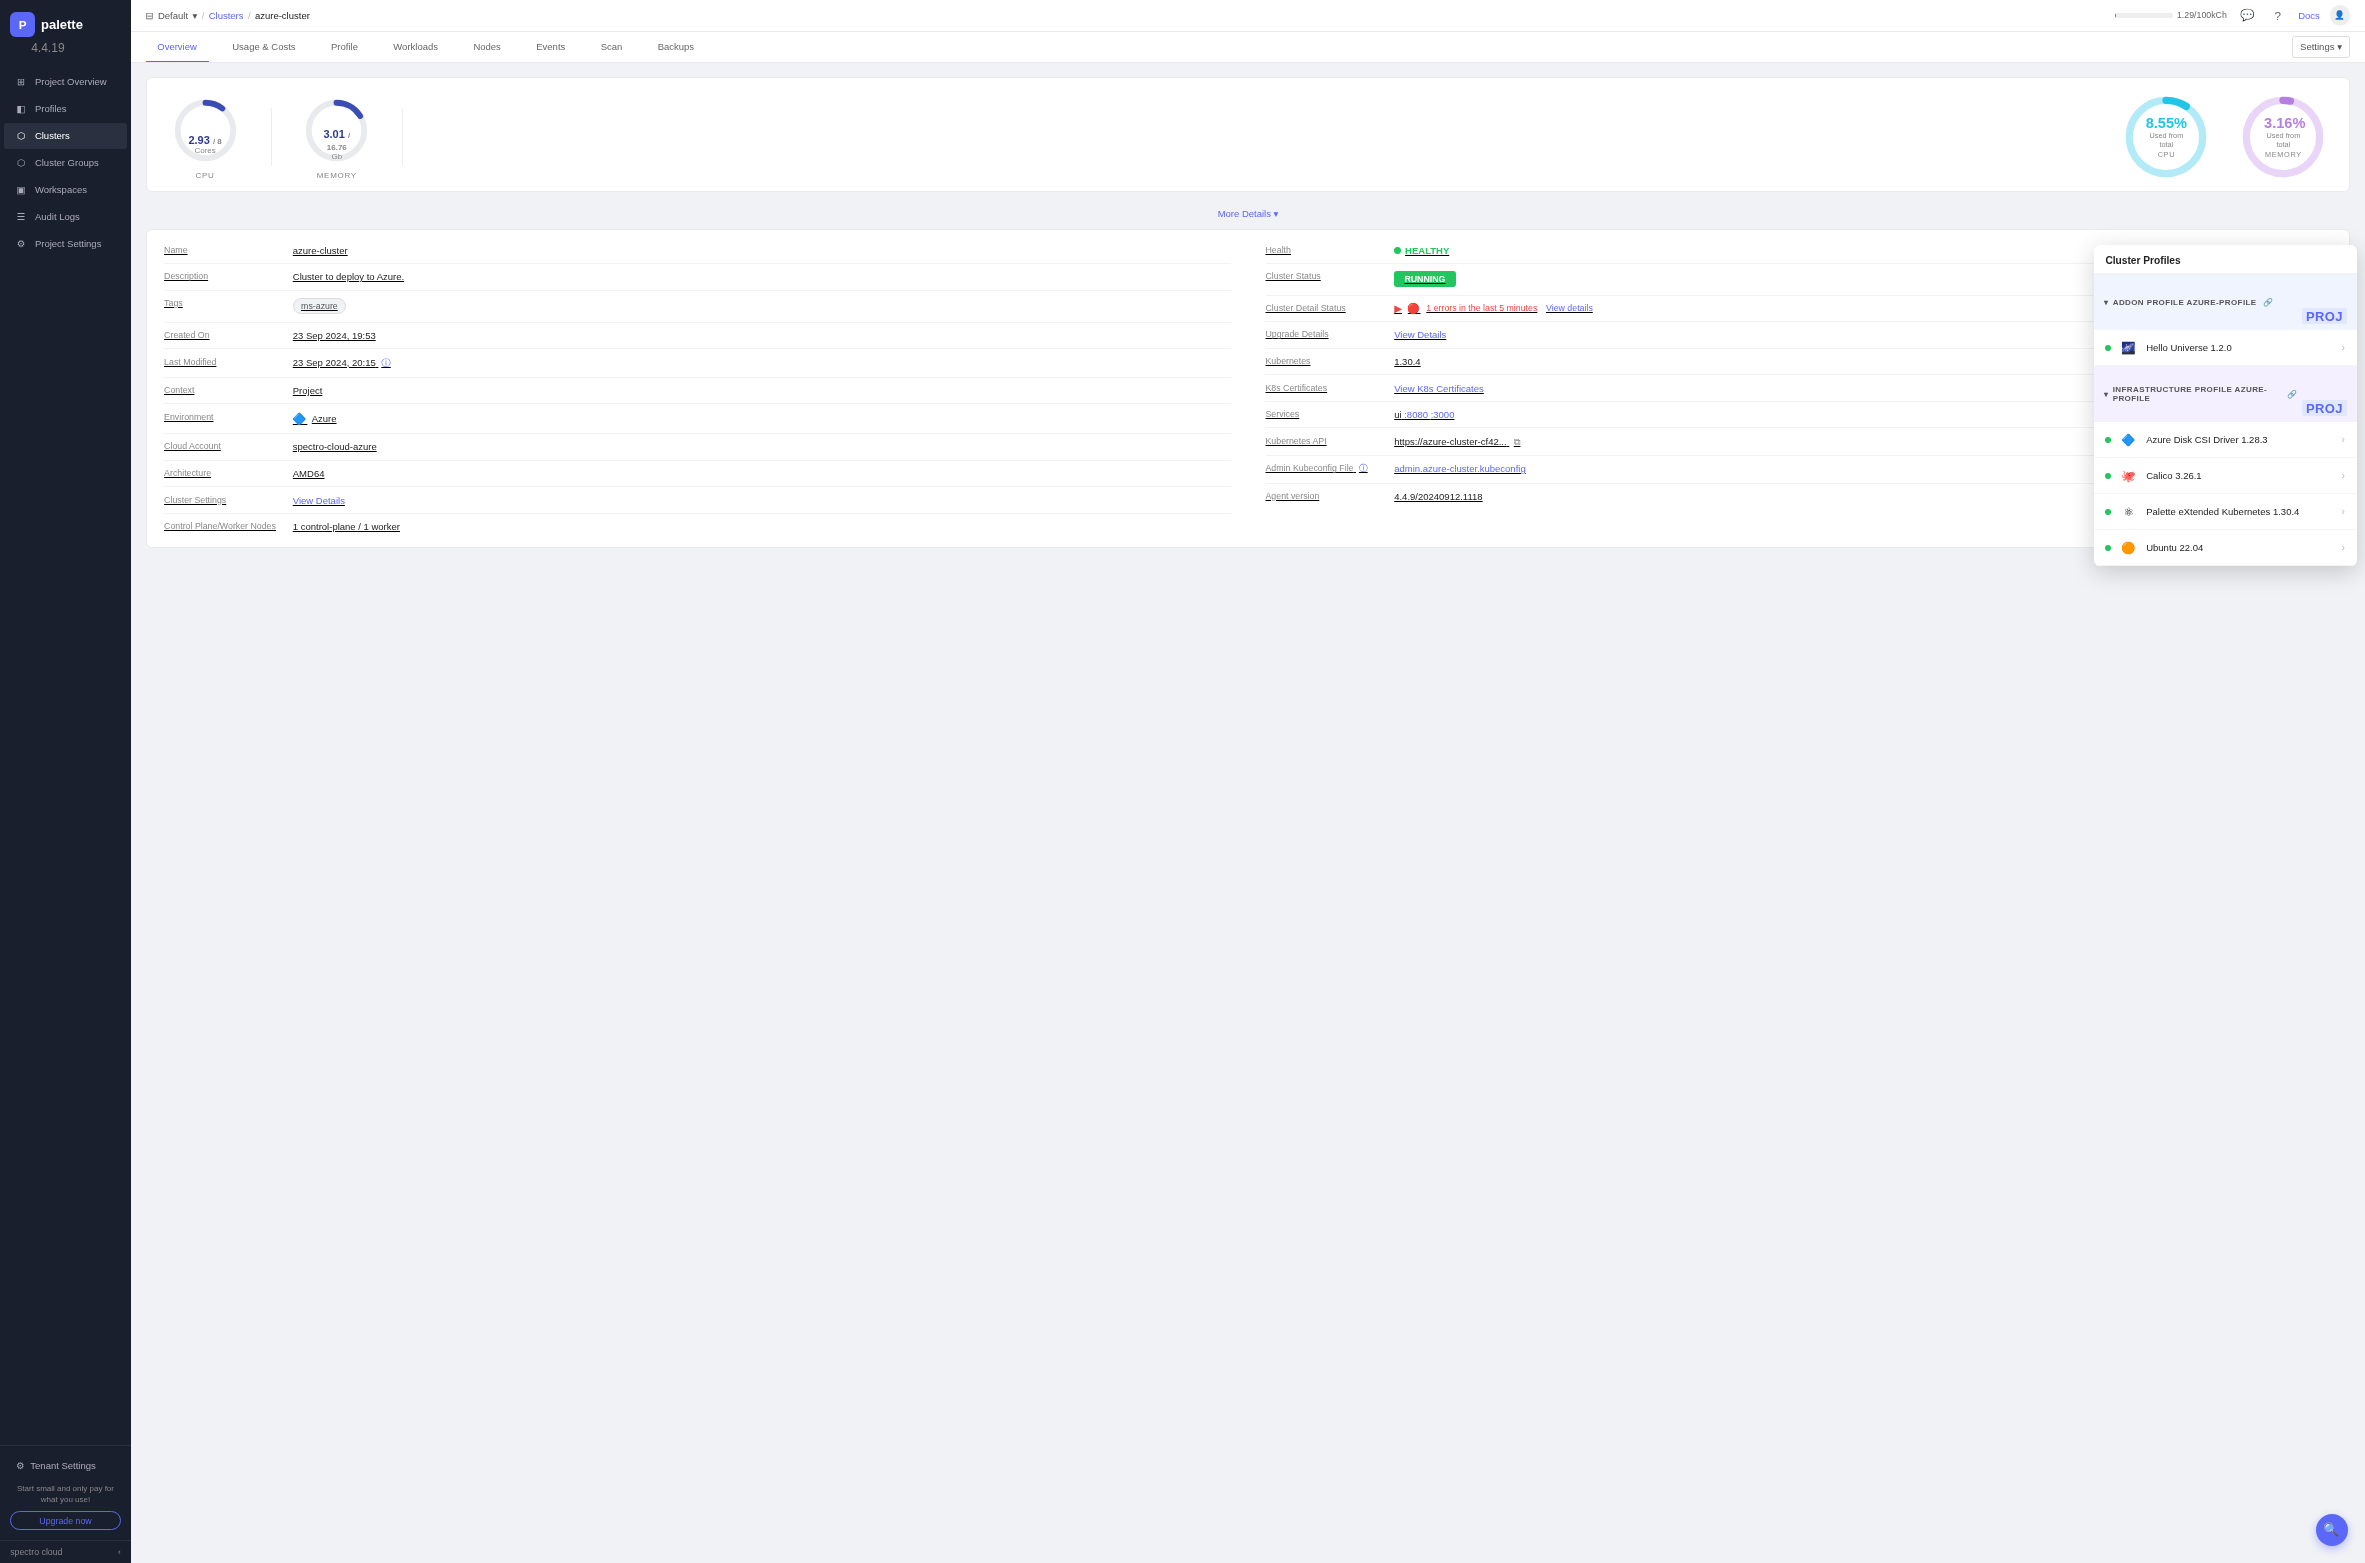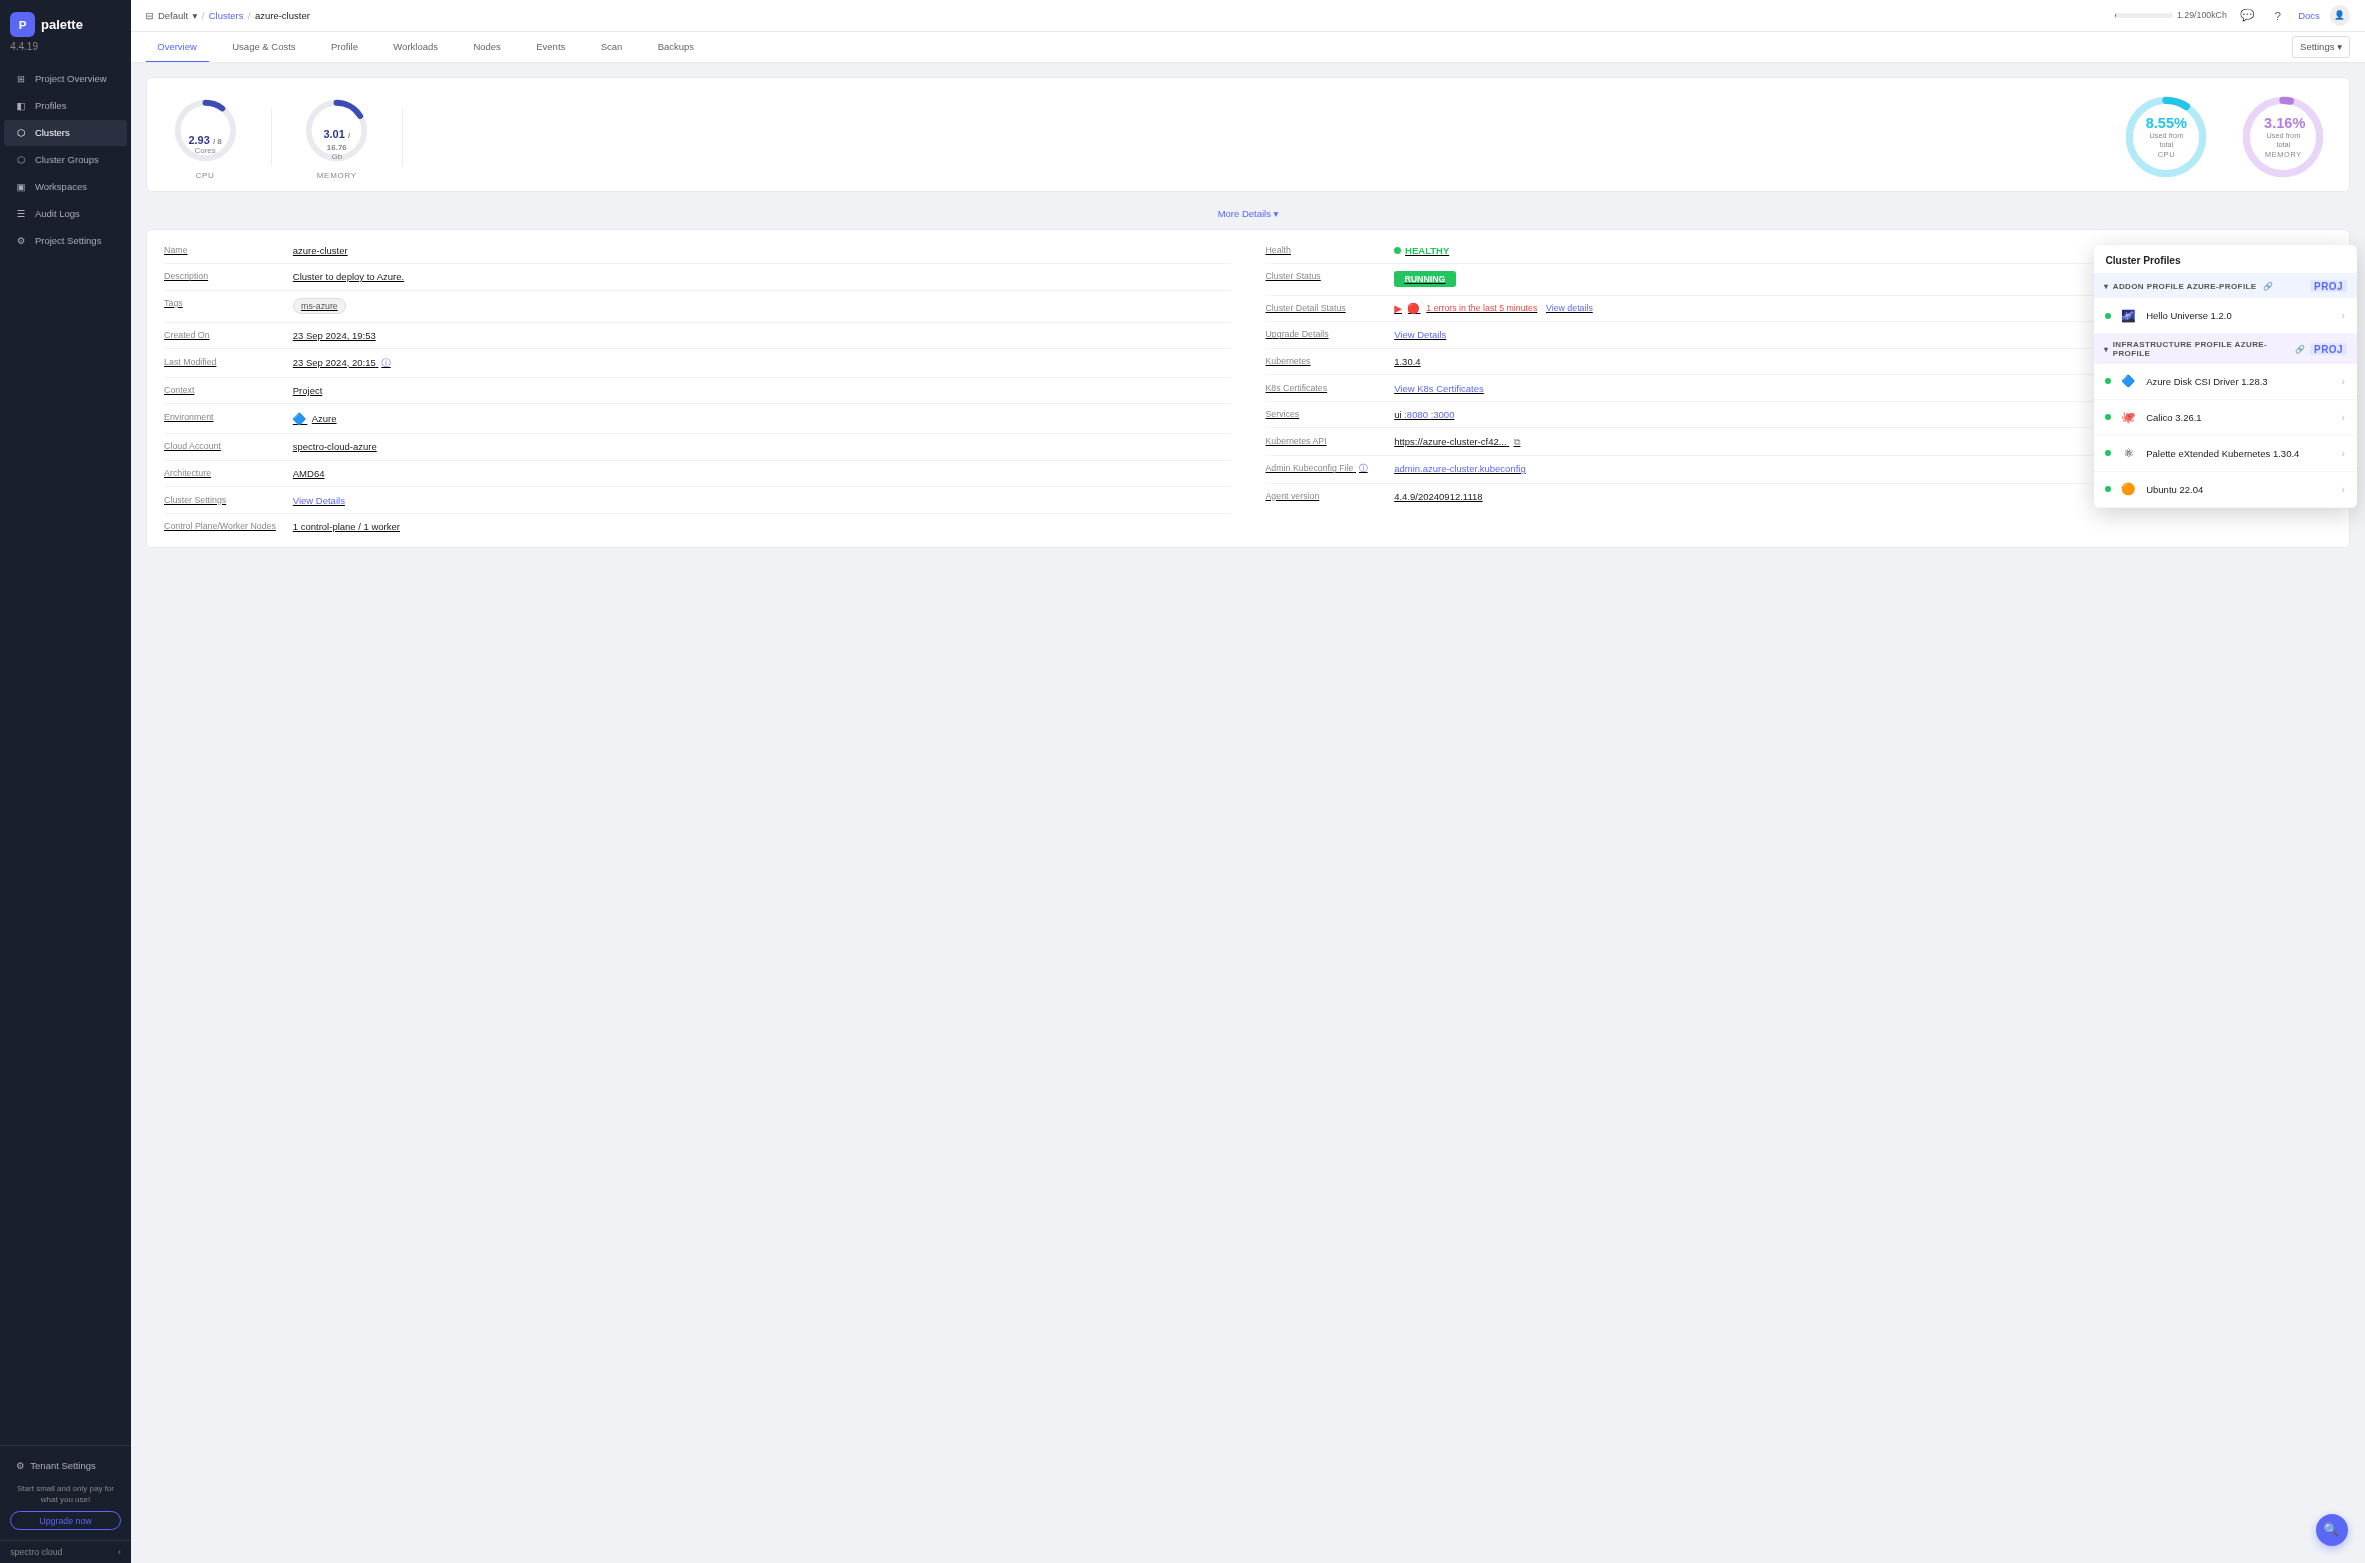--- a/index.html
+++ b/index.html
@@ -24,21 +24,21 @@
     }
     .logo-icon {
       width: 25px;
       height: 25px;
       background: #5b67f7;
       border-radius: 5.8px;
       display: flex; align-items: center; justify-content: center;
       font-weight: bold; font-size: 11.7px; color: #fff;
     }
     .logo-text { font-size: 13px; font-weight: 600; color: #fff; }
-    .logo-version { font-size: 10px; color: #888; padding: 0 10.2px 7.3px; }
+    .logo-version { font-size: 12px; color: #888; padding: 0 10.2px 7.3px; margin-left: 21px; }
     .sidebar-nav { flex: 1; padding: 5.8px 0; }
     .sidebar-item {
       display: flex;
       align-items: center;
       gap: 7.3px;
       padding: 6.6px 10.2px;
       cursor: pointer;
       color: #aab;
       border-radius: 2.9px;
       margin: 0.7px 4.4px;
@@ -209,22 +209,22 @@
       padding: 5.8px 10.2px;
       background: #f0f4ff;
       font-size: 8px;
       font-weight: 700;
       color: #555;
       letter-spacing: 0.4px;
       cursor: pointer;
     }
     .profile-section-header.infra { background: #f5f0ff; }
     .proj-badge {
-      background: #e0e7ff; color: #5b67f7; font-size: 10px; font-weight: 700;
-      border-radius: 2.2px; padding: 0.7px 3.6px; margin-left: auto;
+      background: #e0e7ff; color: #5b67f7; font-size: 13px; font-weight: 700;
+      border-radius: 2.2px; padding: 0.7px 3.6px; margin-left: auto; margin-top: 28px;
     }
     .profile-item {
       display: flex; align-items: center; gap: 7.3px;
       padding: 7.3px 11.7px;
       border-bottom: 0.7px solid #f5f5f5;
       cursor: pointer;
     }
     .profile-dot { width: 5.8px; height: 5.8px; border-radius: 50%; background: #22c55e; flex-shrink: 0; }
     .profile-icon { width: 20.4px; height: 20.4px; border-radius: 50%; display: flex; align-items: center; justify-content: center; font-size: 11.7px; overflow: hidden; flex-shrink: 0; }
     .profile-name { flex: 1; font-size: 9.5px; color: #222; }

